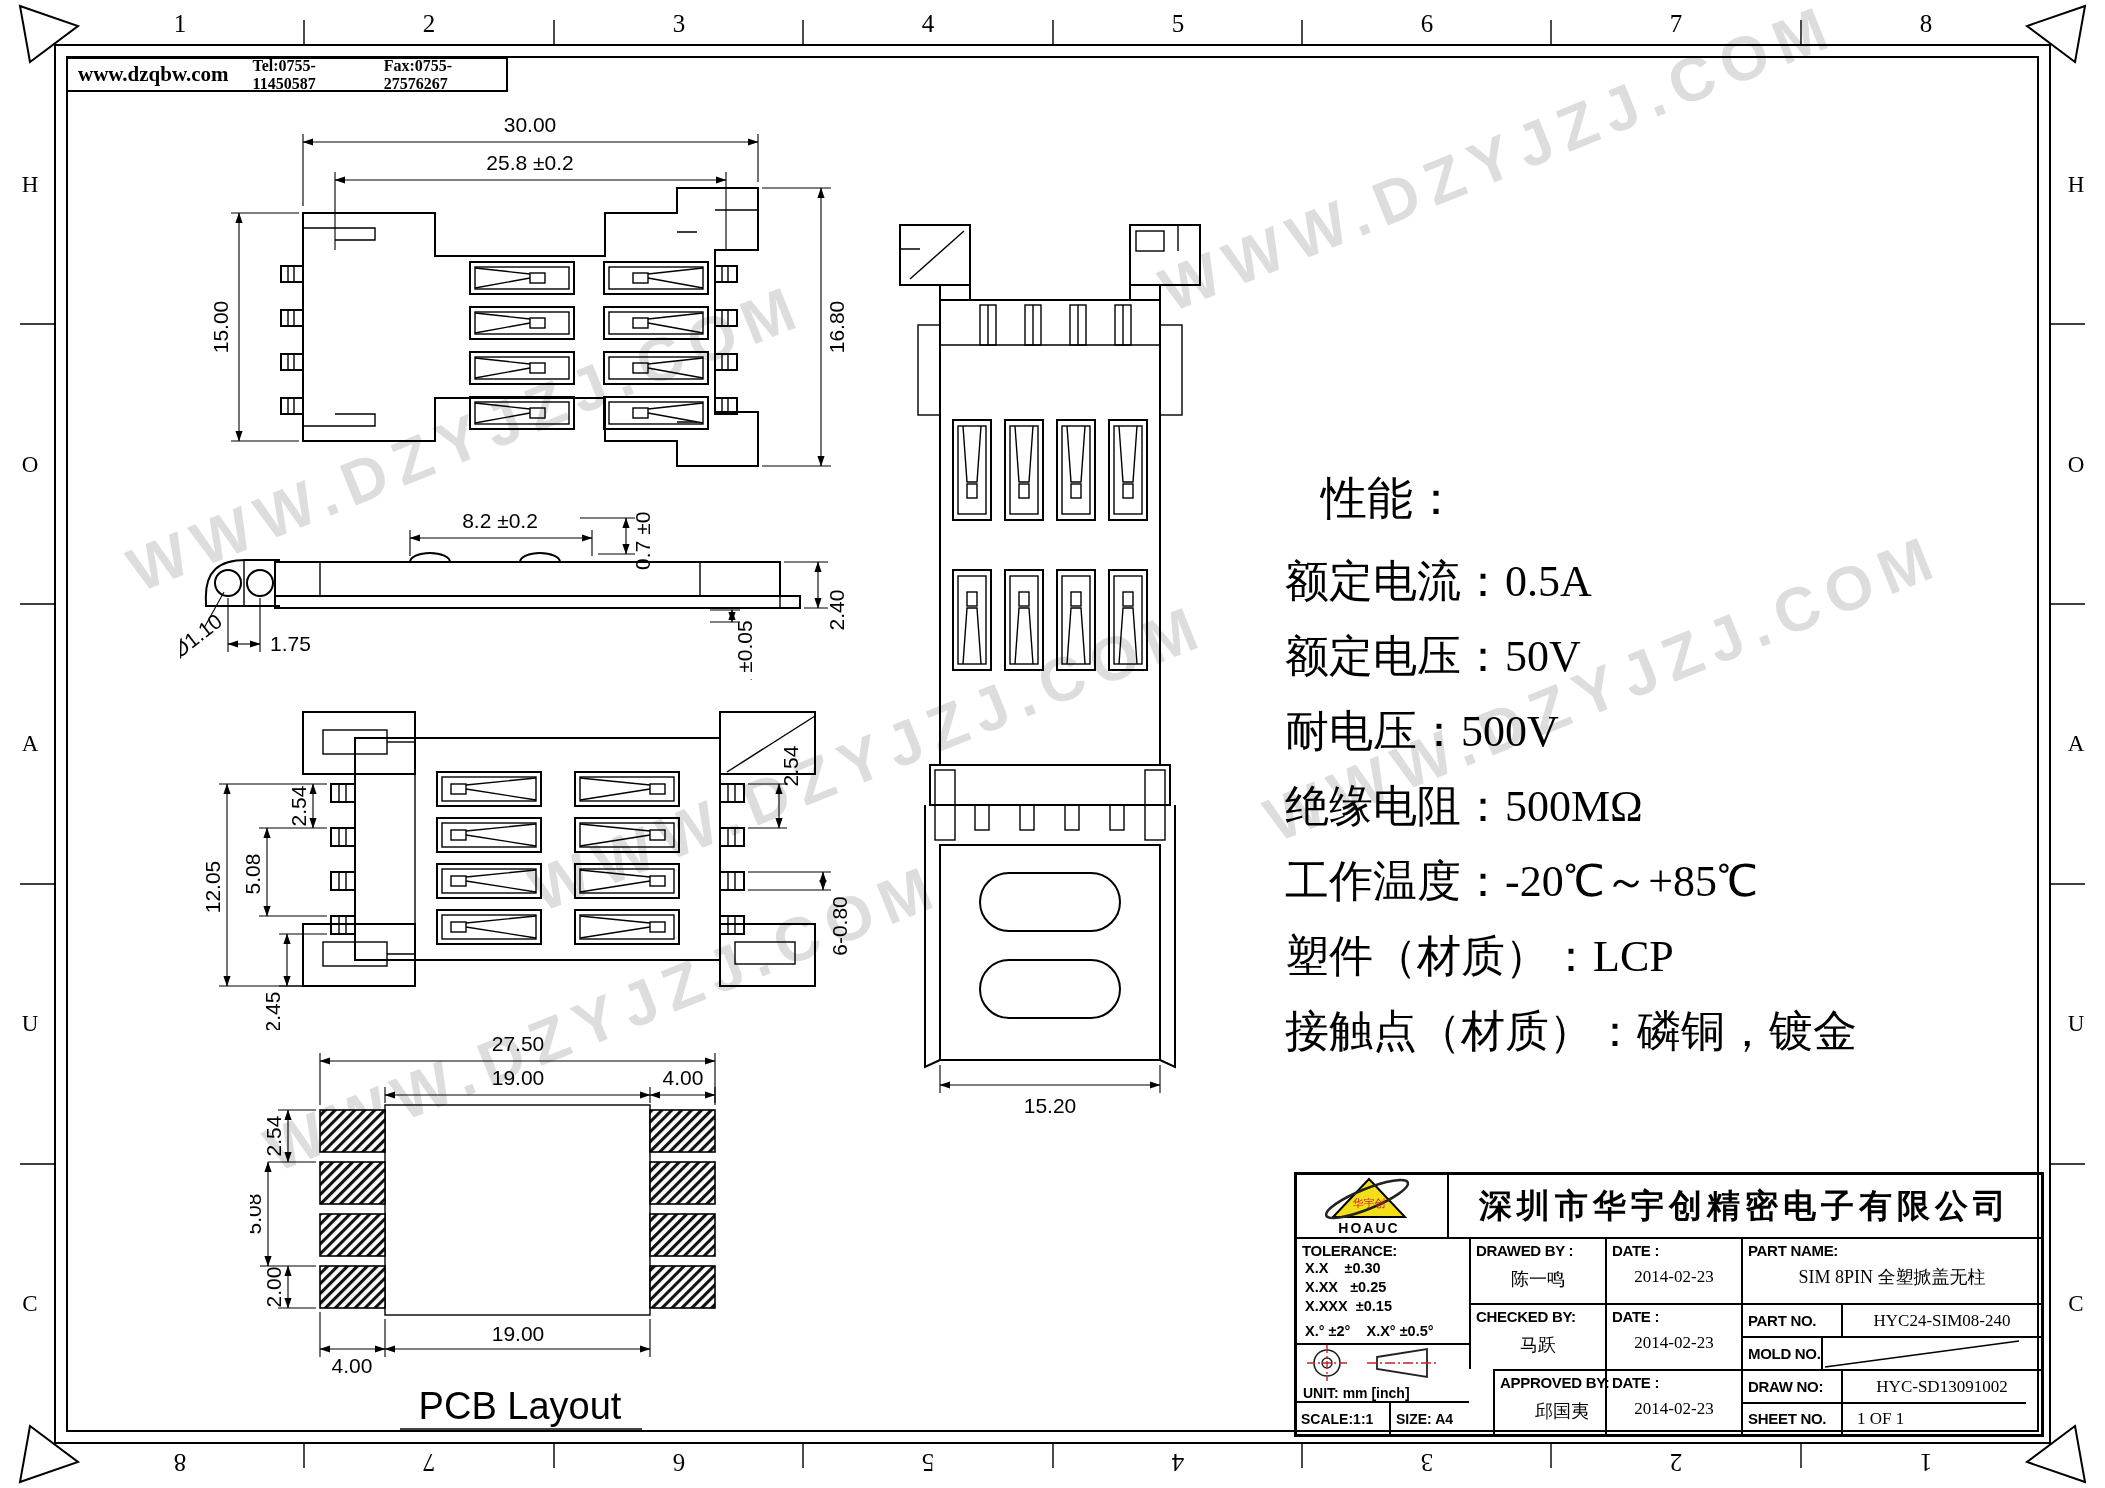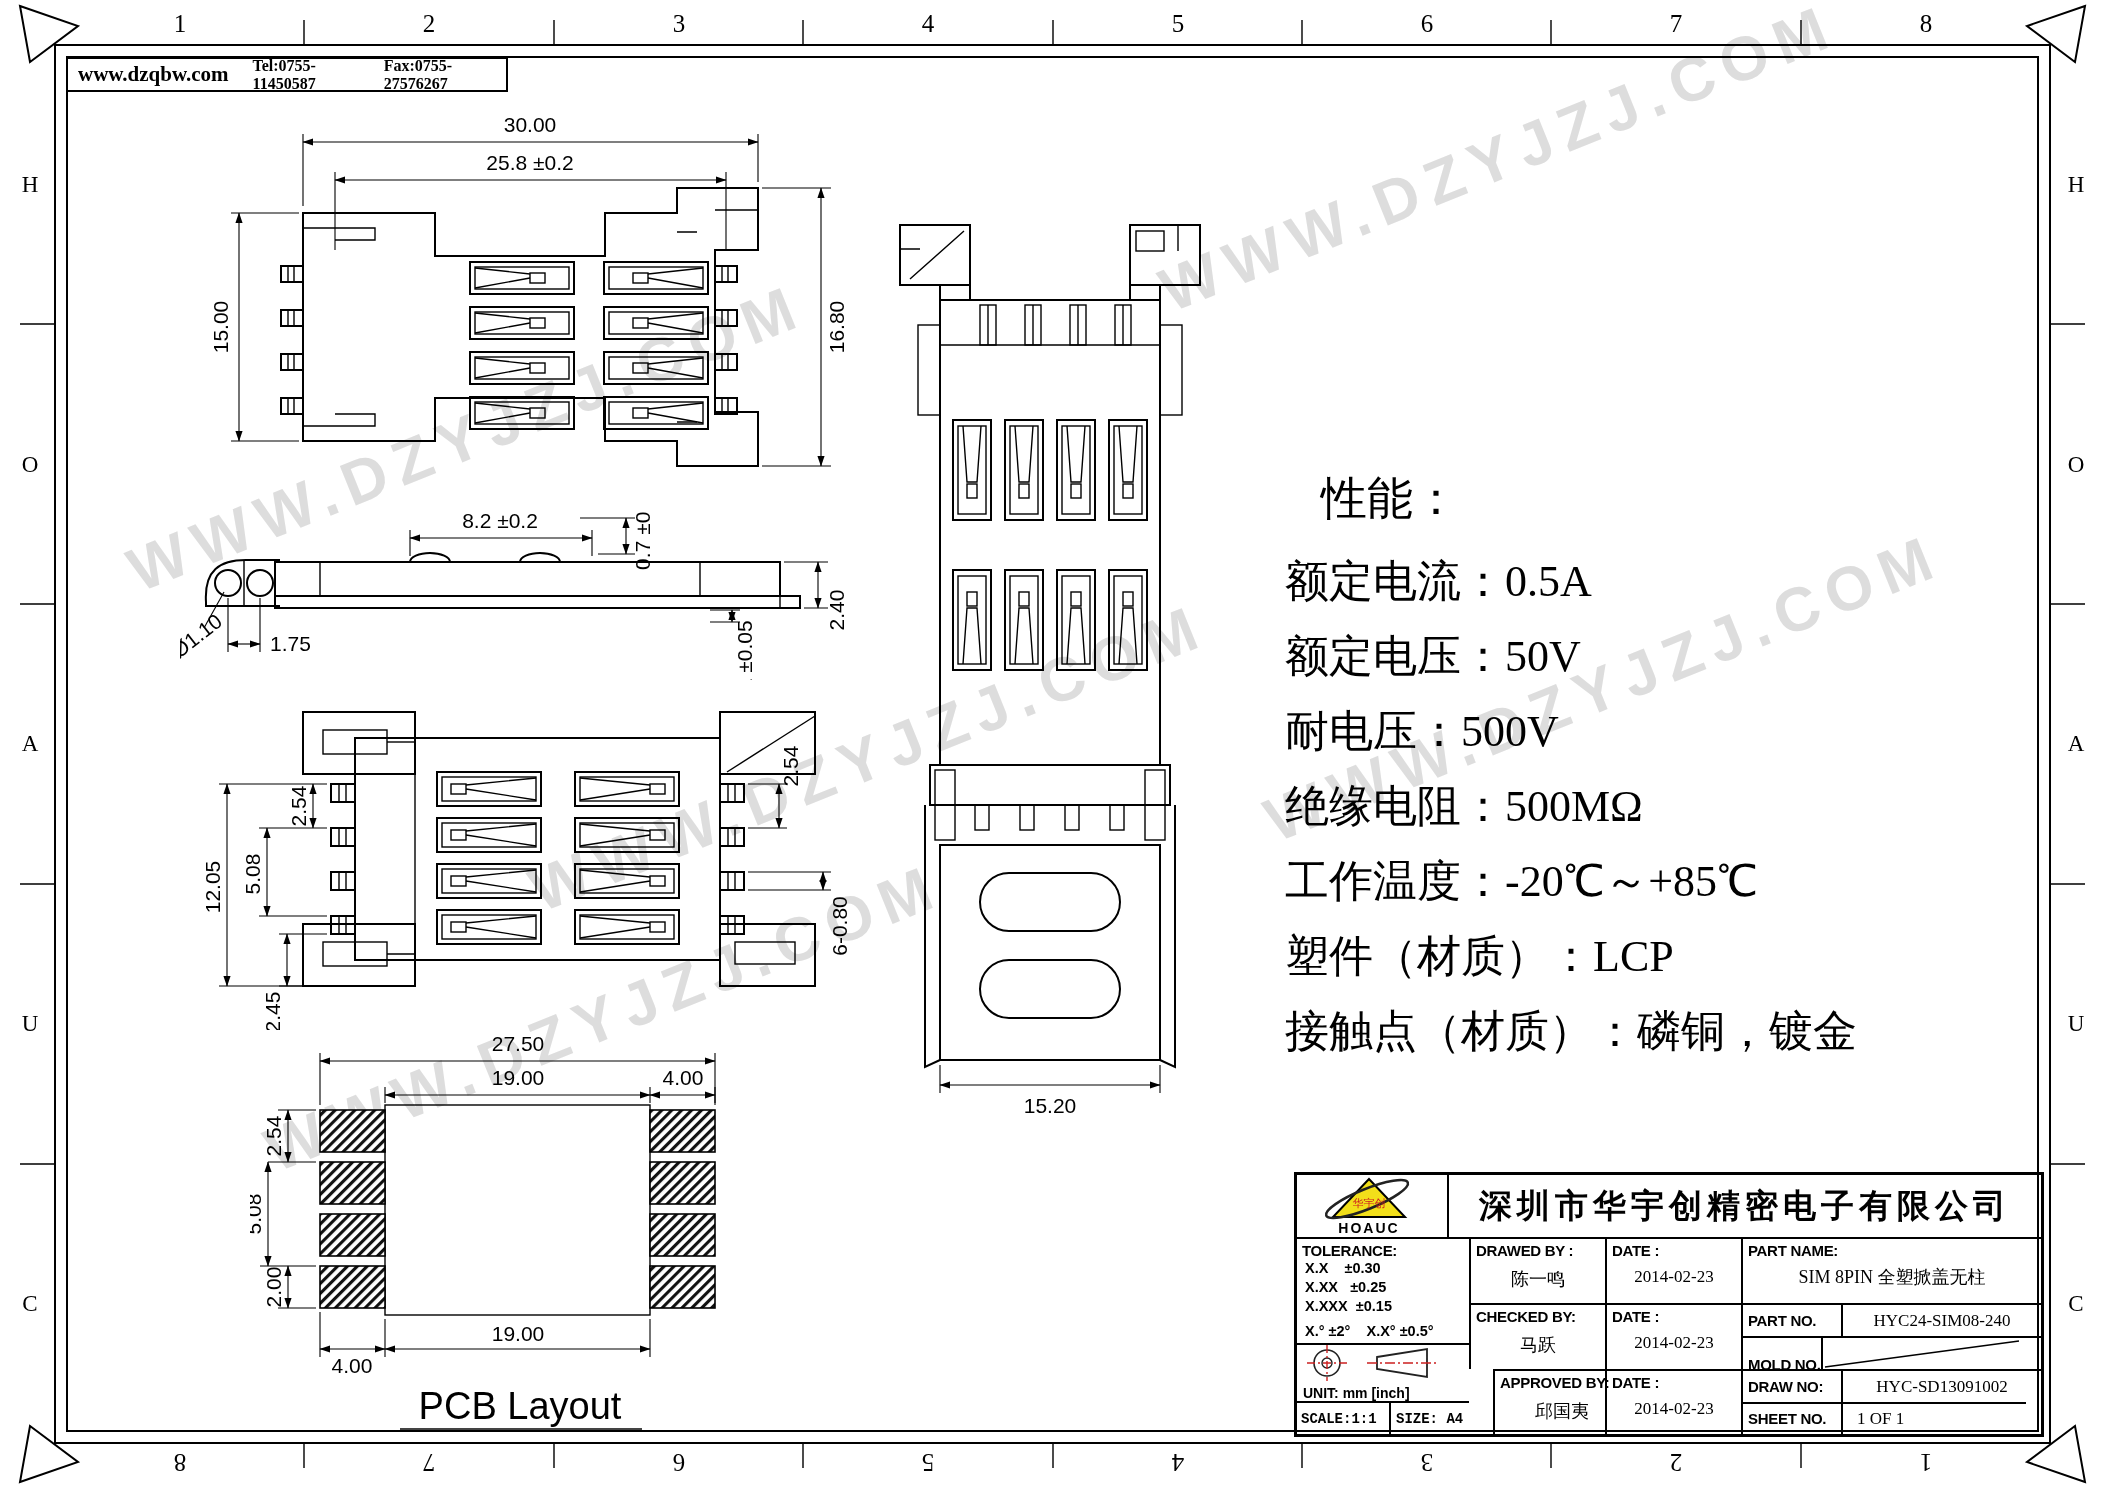--- a/index.html
+++ b/index.html
@@ -407,21 +407,21 @@
       <svg width="172" height="36" viewBox="0 0 172 36">
         <circle cx="30" cy="18" r="13" fill="none" stroke="#222" stroke-width="1.6"></circle>
         <circle cx="30" cy="18" r="5" fill="none" stroke="#222" stroke-width="1.4"></circle>
         <path d="M10,18 H50 M30,0 V36" stroke-dasharray="8 3 2 3" fill="none" stroke-width="1.4" stroke="#cc2020"></path>
         <polygon points="80,12 130,4 130,32 80,24" fill="none" stroke="#222" stroke-width="1.8"></polygon>
         <path d="M70,18 H142" stroke-dasharray="10 3 2 3" fill="none" stroke-width="1.4" stroke="#cc2020"></path>
       </svg>
       <div class="small-lab" style="padding-left:6px;">UNIT:  mm  [inch]</div>
     </div>
 
-    <div class="cell bt" style="left:0;top:226px;width:172px;height:34px;display:flex;font-family:Liberation Mono, monospace;">
+    <div class="cell bt" style="left:0;top:226px;width:172px;height:34px;display:flex;">
       <div class="small-lab br" style="width:94px;display:flex;align-items:center;padding-left:4px;box-sizing:border-box;border-right-width:2px;">SCALE:1:1</div>
       <div class="small-lab" style="display:flex;align-items:center;padding-left:5px;">SIZE:  A4</div>
     </div>
 
     <div class="cell bl bt" style="left:172px;top:62px;width:136px;height:66px;">
       <div class="lab">DRAWED  BY :</div>
       <div class="val-cn" style="margin-top:8px;">陈一鸣</div>
     </div>
     <div class="cell bl bt" style="left:308px;top:62px;width:136px;height:66px;">
       <div class="lab">DATE :</div>
@@ -446,21 +446,21 @@
 
     <div class="cell bl bt" style="left:444px;top:62px;width:300px;height:66px;">
       <div class="lab">PART  NAME:</div>
       <div class="val-sr" style="margin-top:6px;font-size:18px;">SIM 8PIN 全塑掀盖无柱</div>
     </div>
     <div class="cell bl bt" style="left:444px;top:128px;width:300px;height:33px;display:flex;">
       <div class="lab br" style="width:100px;box-sizing:border-box;border-right-width:2px;padding-top:7px;">PART  NO.</div>
       <div class="val-sr" style="flex:1;display:flex;align-items:center;justify-content:center;">HYC24-SIM08-240</div>
     </div>
     <div class="cell bl bt" style="left:444px;top:161px;width:300px;height:33px;display:flex;">
-      <div class="lab br" style="width:80px;box-sizing:border-box;border-right-width:2px;padding-top:18px;">MOLD  NO.</div>
+      <div class="lab br" style="width:80px;box-sizing:border-box;border-right-width:2px;padding-top:7px;">MOLD  NO.</div>
       <div style="flex:1;">
         <svg width="198" height="31" viewBox="0 0 198 31">
             <line x1="2" y1="29" x2="196" y2="3" stroke="#000" stroke-width="1.6"></line>
           </svg>
       </div>
     </div>
     <div class="cell bl bt" style="left:444px;top:194px;width:300px;height:33px;display:flex;">
       <div class="lab br" style="width:100px;box-sizing:border-box;border-right-width:2px;padding-top:7px;">DRAW  NO:</div>
       <div class="val-sr" style="flex:1;display:flex;align-items:center;justify-content:center;">HYC-SD13091002</div>
     </div>

